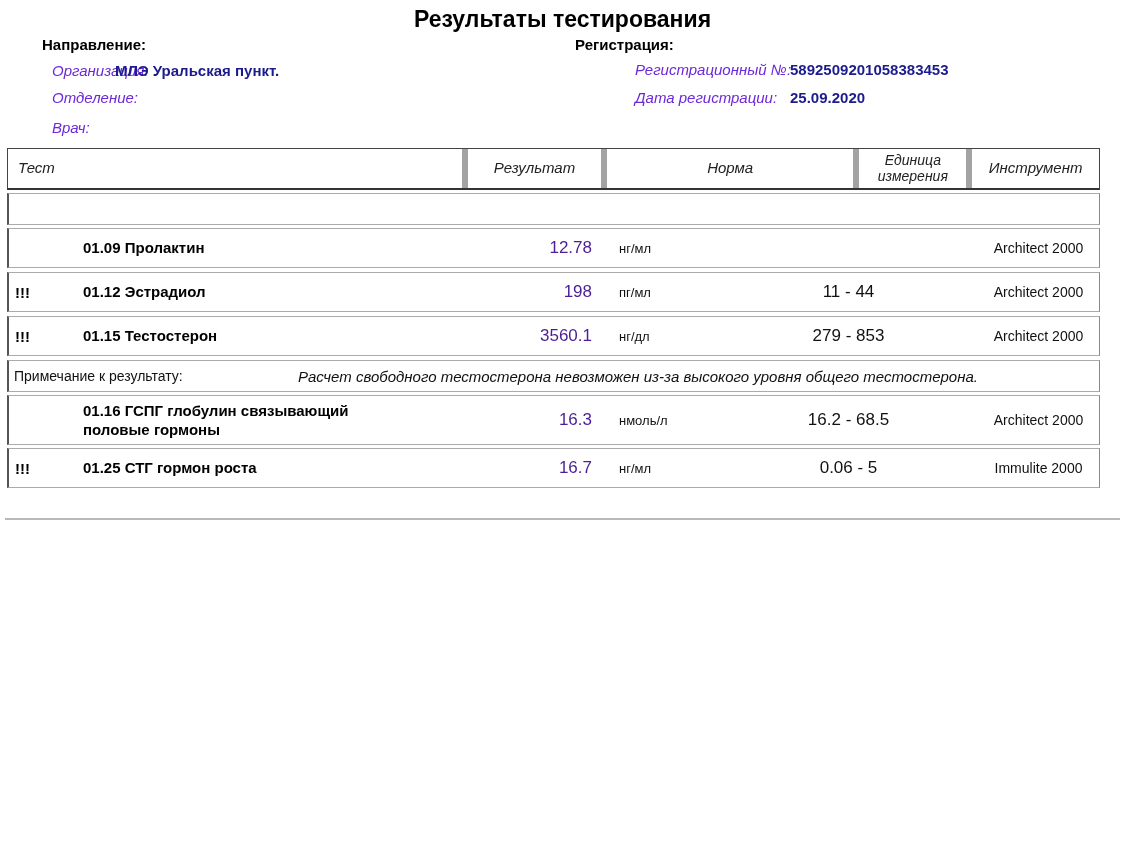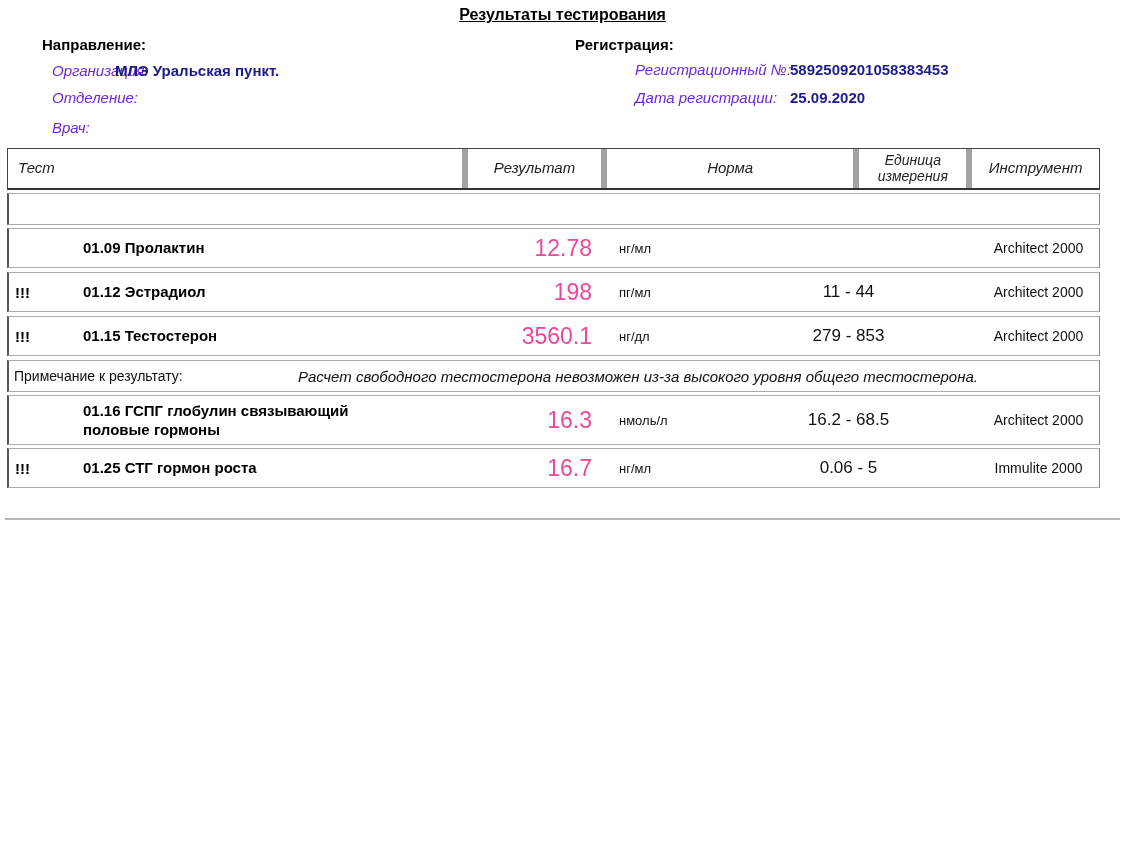--- a/index.html
+++ b/index.html
@@ -6,21 +6,21 @@
   html, body { background: #ffffff; }
   body {
     width: 1125px; height: 862px;
     position: relative;
     font-family: "Liberation Sans", sans-serif;
     color: #1a1a1a;
     overflow: hidden;
   }
   .title {
     position: absolute; top: 6px; left: 0; width: 1125px;
-    text-align: center; font-size: 16px; font-weight: bold; color: #000; text-decoration: underline;
+    text-align: center; font-size: 23px; font-weight: bold; color: #000;
   }
   .hdr-heading { position: absolute; font-size: 15px; font-weight: bold; color: #000; }
   .hdr-label { position: absolute; font-size: 15px; font-style: italic; color: #6d28d9; margin-left: 27px; }
   .hdr-value { position: absolute; font-size: 15px; font-weight: bold; color: #1b1b8e; }
 
   .table-wrap { position: absolute; left: 7px; top: 148px; width: 1093px; }
 
   .thead {
     position: absolute; left: 0; top: 0; width: 1093px; height: 42px;
     border: 1px solid #444; border-bottom: 2px solid #333;
@@ -40,21 +40,21 @@
 
   .row {
     position: absolute; left: 0; width: 1093px;
     border-top: 1px solid #ababab; border-bottom: 1px solid #ababab;
     border-left: 2px solid #555; border-right: 1px solid #888;
     background: #fff;
   }
   .cell { position: absolute; top: 0; height: 100%; display: flex; align-items: center; }
   .flag { left: 6px; width: 55px; font-size: 15px; font-weight: bold; color: #000; }
   .test-name { left: 68px; width: 310px; font-size: 15px; font-weight: bold; color: #000; line-height: 1.3; margin-left: 6px; }
-  .result { left: 461px; width: 122px; justify-content: flex-end; font-size: 23px; color: #ec4899; }
+  .result { left: 461px; width: 122px; justify-content: flex-end; font-size: 17px; color: #4c1d95; }
   .unit { left: 610px; width: 100px; font-size: 13px; color: #111; }
   .norm { left: 713px; width: 253px; justify-content: center; font-size: 17px; color: #111; }
   .instr { left: 966px; width: 127px; justify-content: center; font-size: 14px; color: #111; }
 
   .note-label { left: 5px; width: 245px; font-size: 14px; color: #111; }
   .note-text { left: 253px; width: 830px; font-size: 15px; font-style: italic; color: #111; margin-left: 36px; }
 
   .bottom-rule {
     position: absolute; left: 5px; top: 518px; width: 1115px; height: 0;
     border-top: 2px solid #b8b8b8;

